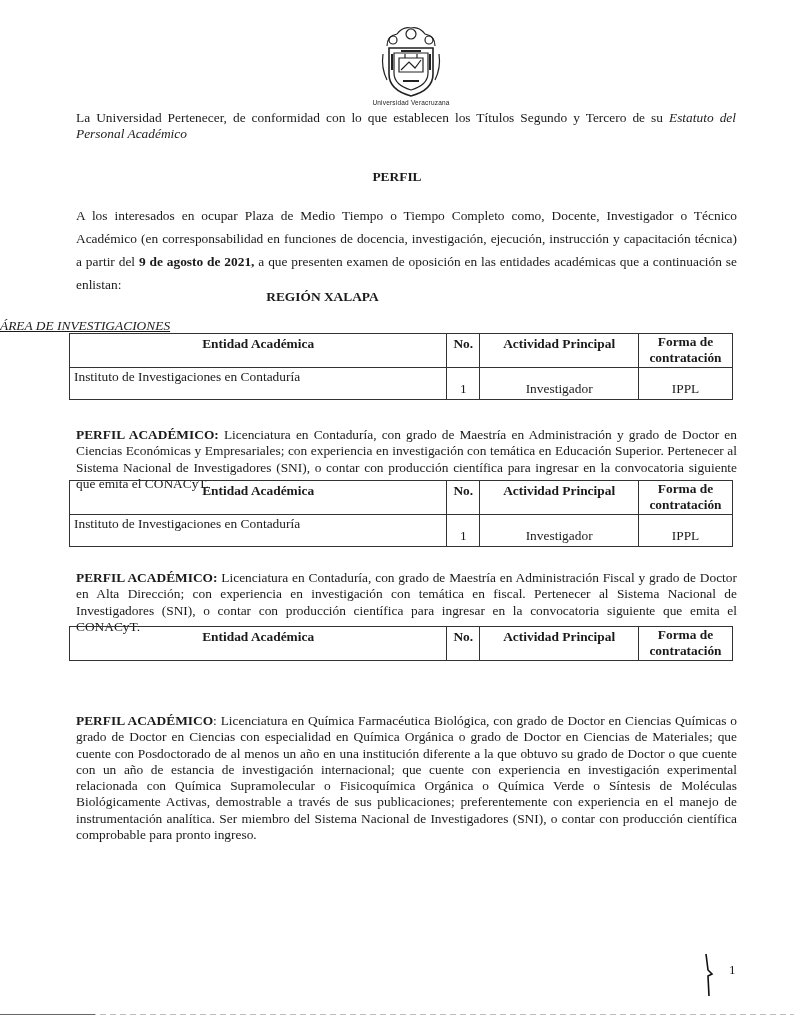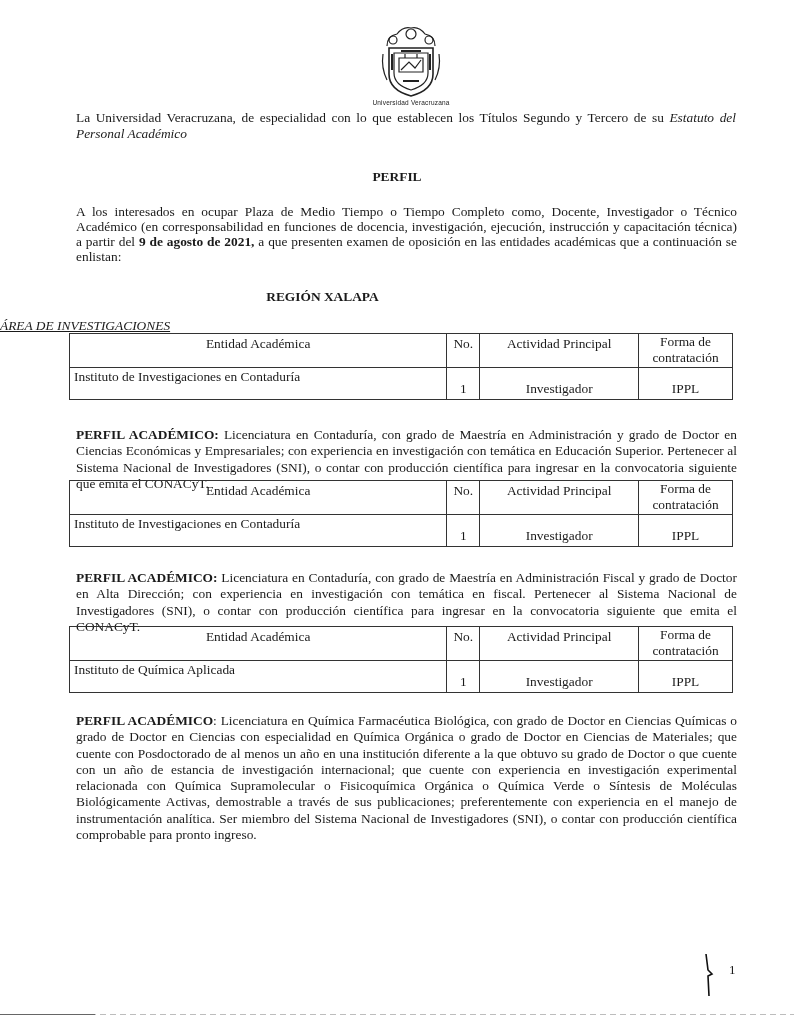--- a/index.html
+++ b/index.html
@@ -17,38 +17,38 @@
     font-family: "Liberation Sans", "DejaVu Sans", sans-serif;
     font-size: 6.5px; line-height: 7px; letter-spacing: 0.2px; color: #222;
     margin-top: 1px;
   }
   .intro { position: absolute; left: 76px; top: 110px; width: 660px; text-align: justify; }
   .intro i { font-style: italic; }
   .convoca {
     position: absolute; left: 0; width: 794px; top: 169px; text-align: center;
     font-weight: bold; font-size: 13.4px;
   }
-  .para { position: absolute; left: 76px; top: 204px; width: 661px; text-align: justify; line-height: 15px; }
+  .para { position: absolute; left: 76px; top: 204px; width: 661px; text-align: justify; line-height: 23px; }
   .para b { font-weight: bold; }
   .region {
     position: absolute; left: 0; width: 645px; top: 289px; text-align: center;
     font-weight: bold;
   }
   .area {
     position: absolute; left: 0; width: 794px; top: 318px; text-align: left;
     font-style: italic; text-decoration: underline;
   }
   table.t {
     position: absolute; left: 69px; width: 664px; border-collapse: collapse;
     font-size: 13.4px;
   }
   table.t td, table.t th {
     border: 1px solid #333; padding: 0 4px; vertical-align: top;
   }
-  table.t th { font-weight: normal; text-align: center; line-height: 15.5px; }
+  table.t th { font-weight: bold; text-align: center; line-height: 15.5px; }
   table.t td { line-height: 15px; }
   .c1 { width: 369px; }
   .c2 { width: 24px; }
   .c3 { width: 150px; }
   .c4 { width: 85px; }
   .hdr-row { height: 34px; }
   .data-row { height: 32px; }
   td.cen { text-align: center; vertical-align: bottom !important; padding-bottom: 3px !important; }
   td.lft { text-align: left; padding-top: 1px !important; }
   .perfil { position: absolute; left: 76px; width: 661px; text-align: justify; line-height: 16.3px; margin-top: 24px; }
@@ -84,21 +84,21 @@
       <rect x="22" y="26" width="20" height="2"></rect>
       <rect x="12" y="30" width="2" height="16"></rect>
       <rect x="50" y="30" width="2" height="16"></rect>
       <rect x="24" y="56" width="16" height="2"></rect>
     </g>
   </svg>
   <div class="logo-caption">Universidad Veracruzana</div>
 </div>
 
 <div class="intro">
-  <span>La Universidad Veracruzana, de especialidad con lo que establecen los Títulos Segundo y Tercero de su </span><i>Estatuto del Personal Académico</i>
+  <span>La Universidad Pertenecer, de conformidad con lo que establecen los Títulos Segundo y Tercero de su </span><i>Estatuto del Personal Académico</i>
 </div>
 
 <div class="convoca">PERFIL</div>
 
 <div class="para">
   <span>A los interesados en ocupar Plaza de Medio Tiempo o Tiempo Completo como, Docente, Investigador o Técnico Académico (en corresponsabilidad en funciones de docencia, investigación, ejecución, instrucción y capacitación técnica) a partir del </span><b>9 de agosto de 2021,</b><span> a que presenten examen de oposición en las entidades académicas que a continuación se enlistan:</span>
 </div>
 
 <div class="region">REGIÓN XALAPA</div>
 <div class="area">ÁREA DE INVESTIGACIONES</div>
@@ -153,26 +153,20 @@
   <tbody>
       <tr class="hdr-row">
     <th class="c1" style="vertical-align:top;padding-top:2px;">Entidad Académica</th>
     <th class="c2" style="vertical-align:top;padding-top:2px;">No.</th>
     <th class="c3" style="vertical-align:top;padding-top:2px;">Actividad Principal</th>
     <th class="c4">
       <div>Forma de</div>
       <div>contratación</div>
     </th>
   </tr>
-  <tr class="data-row">
-    <td class="lft">Instituto de Química Aplicada</td>
-    <td class="cen">1</td>
-    <td class="cen">Investigador</td>
-    <td class="cen">IPPL</td>
-  </tr>
 </tbody>
   </table>
 <div class="perfil" style="top:689px;">
   <b>PERFIL ACADÉMICO</b><span>: Licenciatura en Química Farmacéutica Biológica, con grado de Doctor en Ciencias Químicas o grado de Doctor en Ciencias con especialidad en Química Orgánica o grado de Doctor en Ciencias de Materiales; que cuente con Posdoctorado de al menos un año en una institución diferente a la que obtuvo su grado de Doctor o que cuente con un año de estancia de investigación internacional; que cuente con experiencia en investigación experimental relacionada con Química Supramolecular o Fisicoquímica Orgánica o Química Verde o Síntesis de Moléculas Biológicamente Activas, demostrable a través de sus publicaciones; preferentemente con experiencia en el manejo de instrumentación analítica. Ser miembro del Sistema Nacional de Investigadores (SNI), o contar con producción científica comprobable para pronto ingreso.</span>
 </div>
 
 <svg class="sig" viewBox="0 0 10 46">
   <path d="M2 2 L4 18 L8 22 L4 24 L5 44" fill="none" stroke="#111" stroke-width="1.6"></path>
 </svg>
 <div class="pagenum">1</div>

